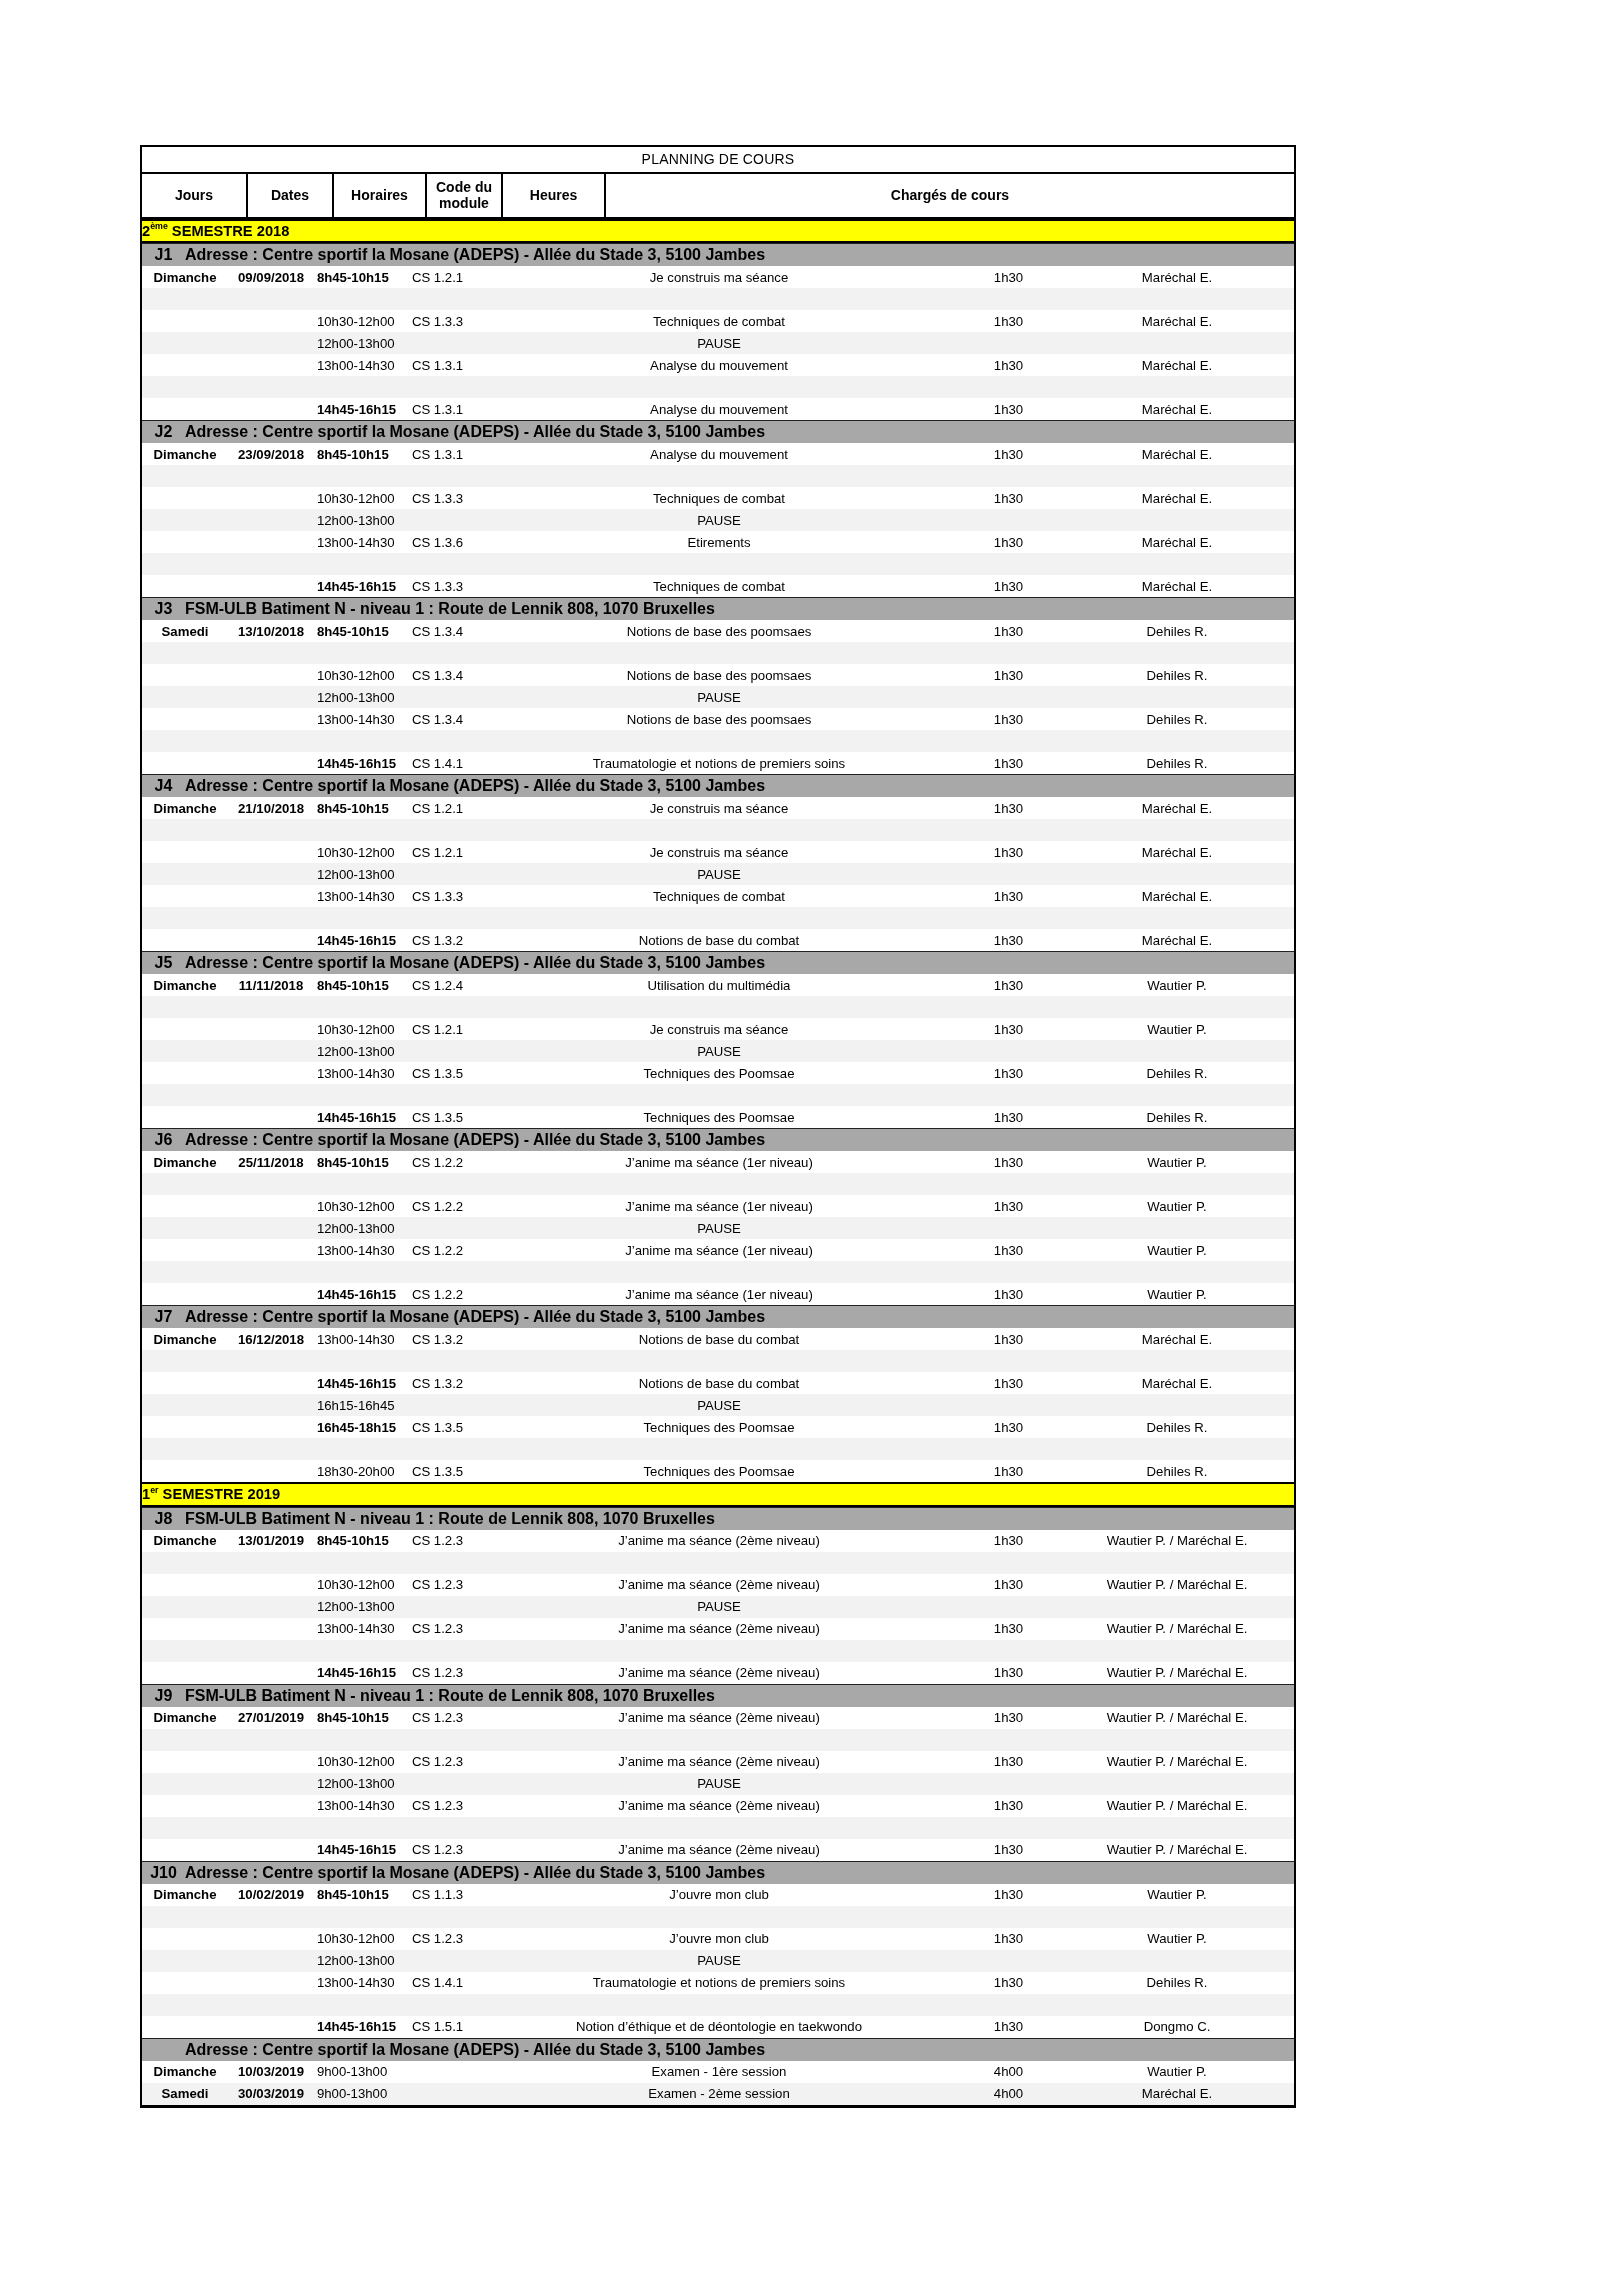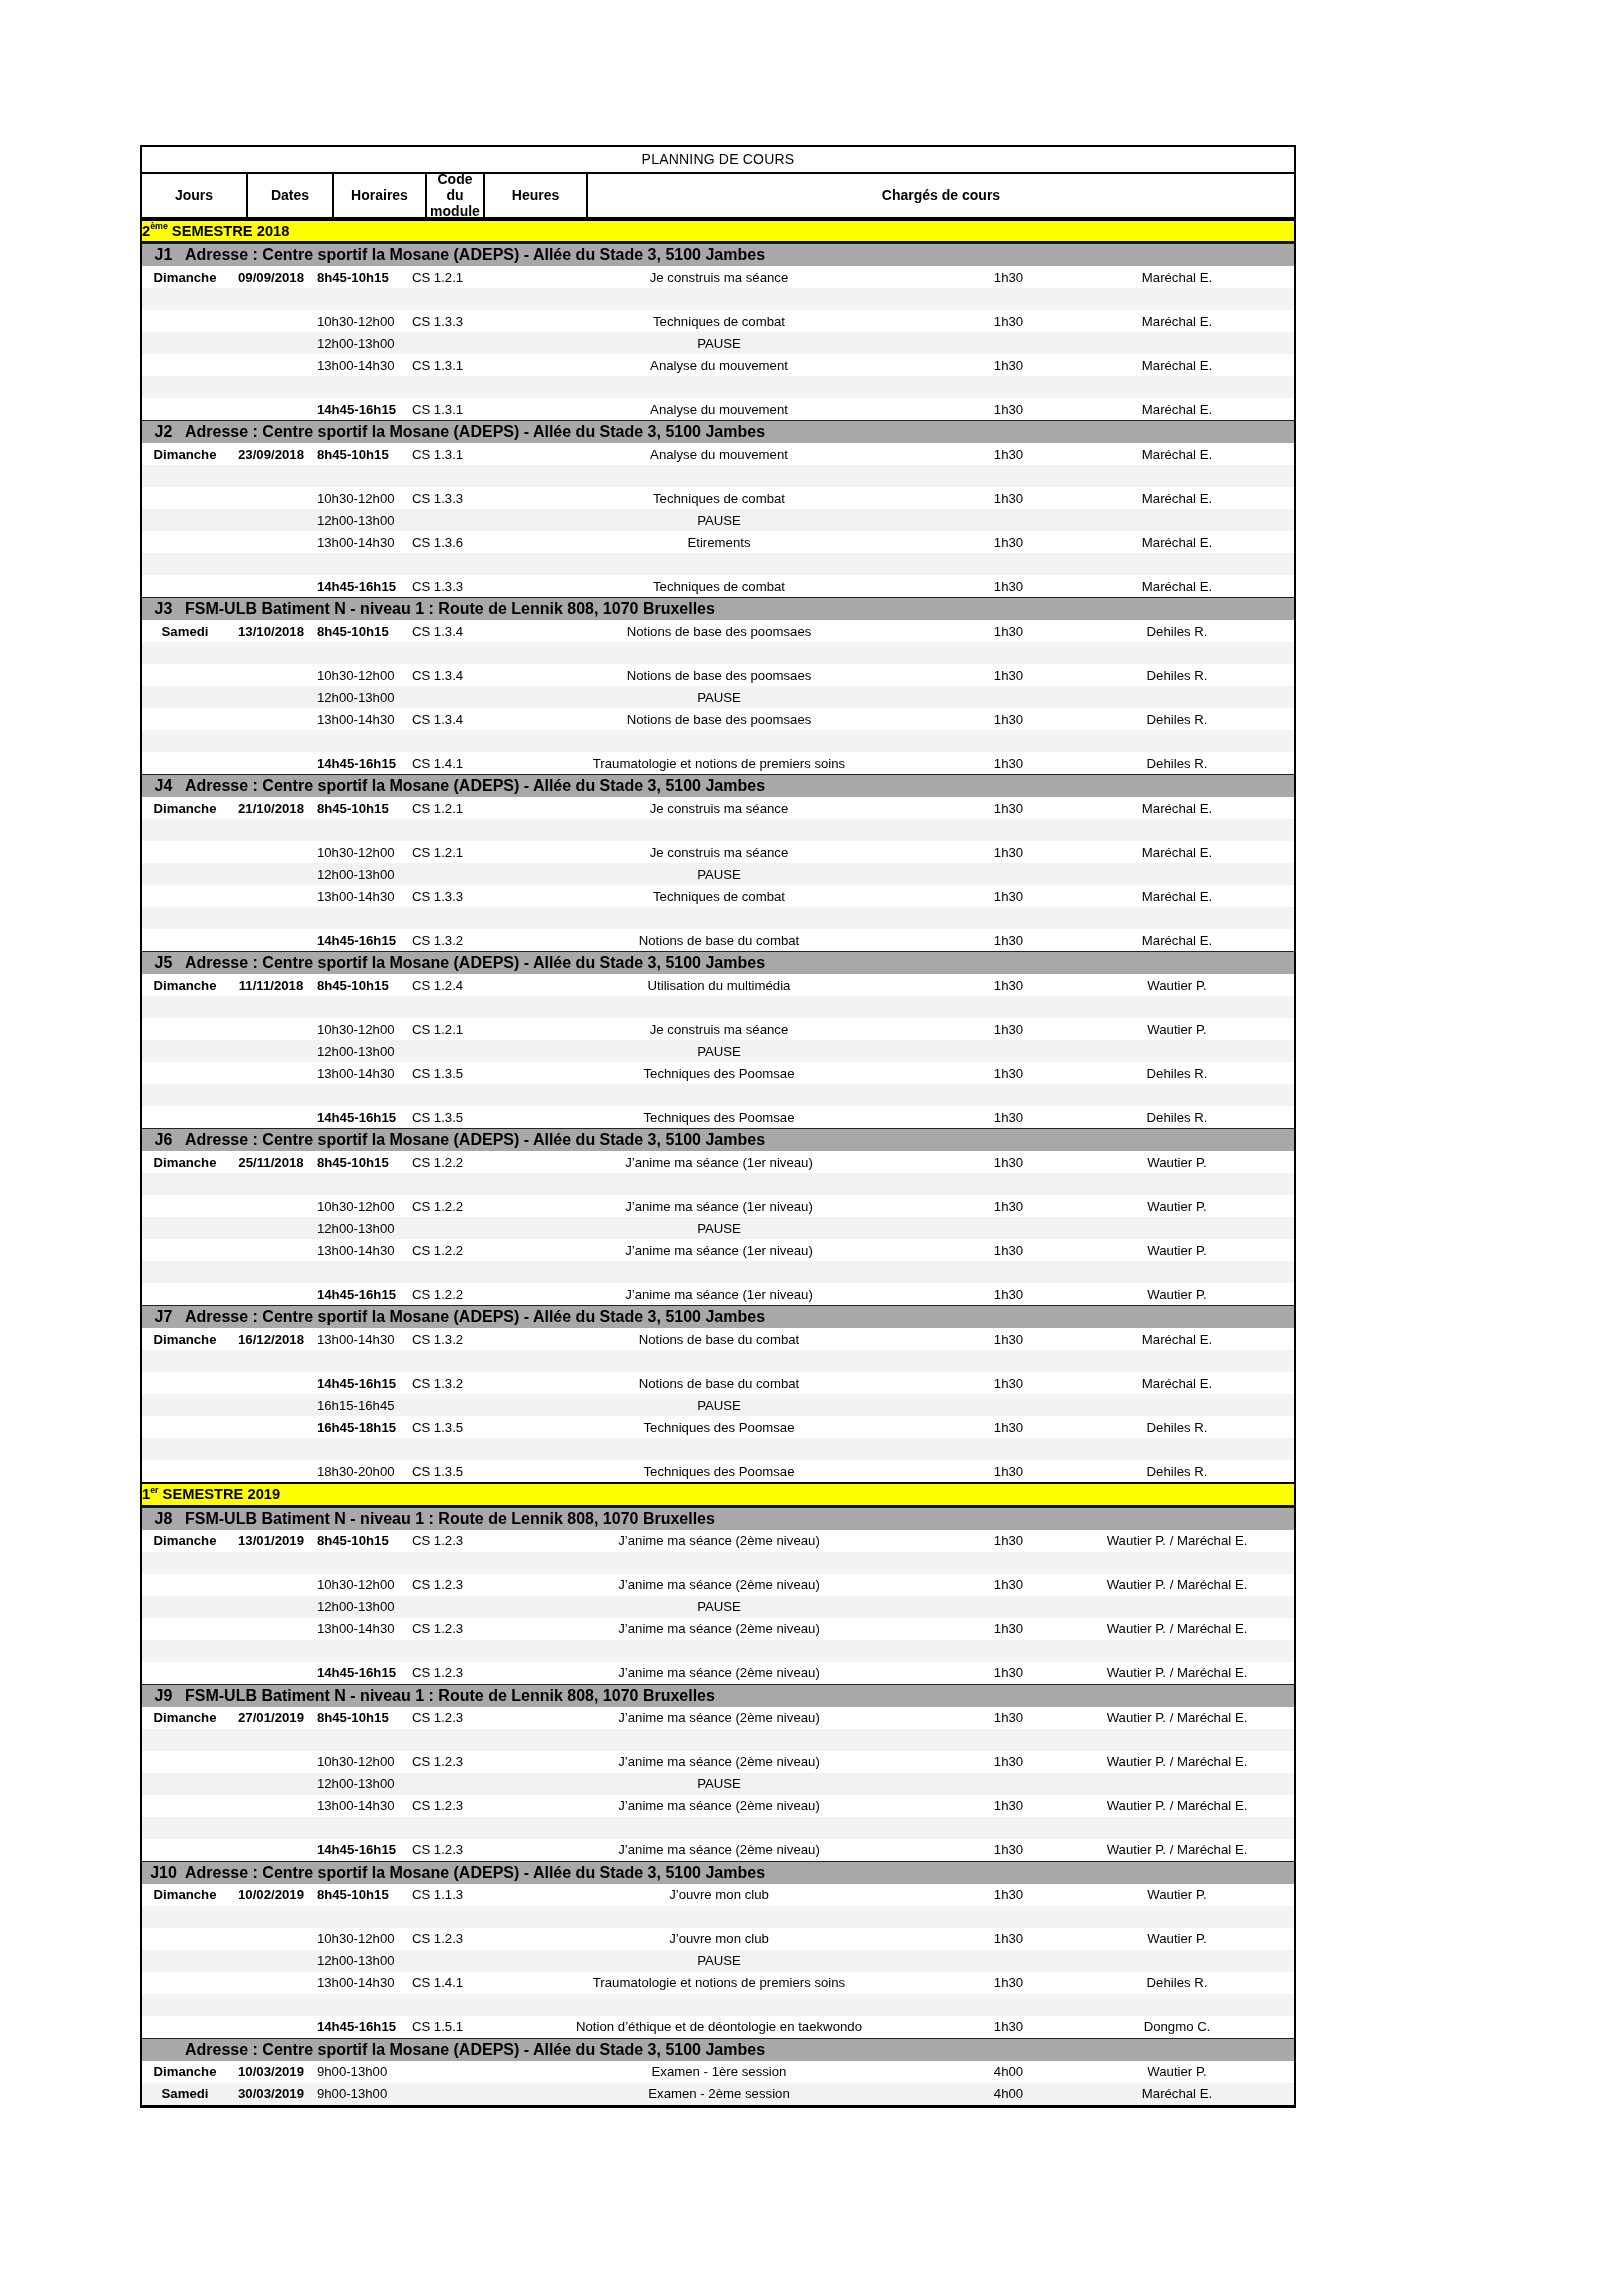--- a/index.html
+++ b/index.html
@@ -19,21 +19,21 @@
     font-weight:normal;font-size:14px;letter-spacing:0.2px;
   }
   .header-row{display:flex;border-bottom:2.9px solid #000;height:43px;}
   .header-cell{
     box-sizing:border-box;border-right:2.9px solid #000;
     display:flex;align-items:center;justify-content:center;text-align:center;
     font-weight:bold;font-size:14px;line-height:1.15;padding:0 2px;
   }
   .header-cell:last-child{border-right:none;}
   .hc-jour{width:106px;} .hc-date{width:86px;} .hc-hor{width:93px;}
-  .hc-code{width:58px;} .hc-nom{width:476px;} .hc-heu{width:103px;} .hc-cha{flex:1;}
+  .hc-code{width:76px;} .hc-nom{width:476px;} .hc-heu{width:103px;} .hc-cha{flex:1;}
 
   .sem-row{
     height:20.6px;background:#ffff00;
     border-top:2.9px solid #000;border-bottom:2.9px solid #000;
     display:flex;align-items:center;justify-content:flex-start;
     font-weight:bold;font-size:14.7px;
   }
   .sem-row sup{font-size:8.8px;line-height:0;position:relative;top:-1px;}
 
   .gray-row{

